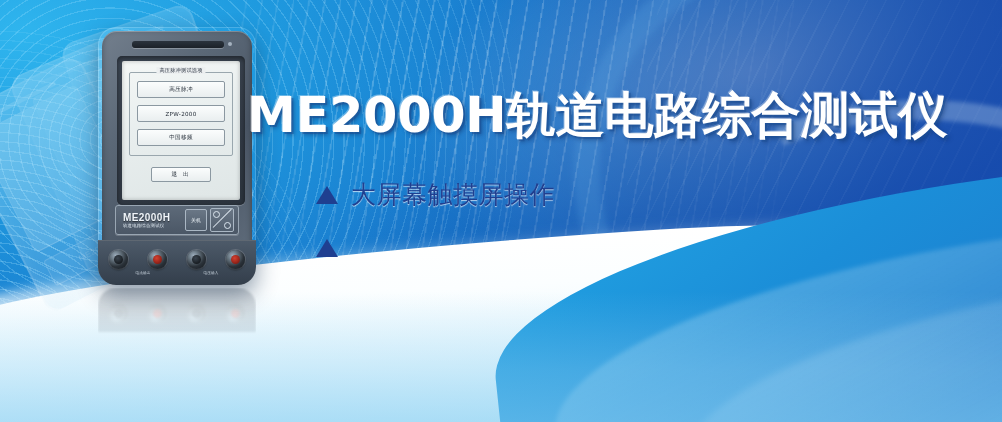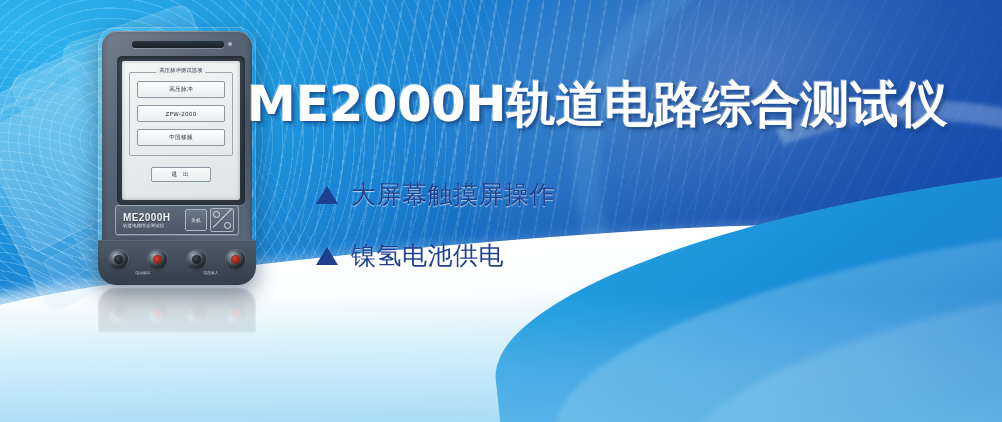--- a/index.html
+++ b/index.html
@@ -339,21 +339,21 @@
     border-radius:0 0 18px 18px;
     background:linear-gradient(180deg,#4d5a69,#333e4b);
   }
   .refl-jacks{
     position:absolute;left:11px;bottom:16px;right:11px;height:19px;
     display:flex;align-items:center;justify-content:space-between;
   }
 
   
   .title{
-    position:absolute;left:247px;top:72px;
+    position:absolute;left:247px;top:83px;
     font-size:49px;font-weight:bold;color:#ffffff;
     letter-spacing:0px;white-space:nowrap;
     font-family:"DejaVu Sans","Liberation Sans",sans-serif;
     text-shadow:
        2px 2px 0 rgba(30,80,150,.55),
        3px 3px 4px rgba(10,45,100,.45),
       -1px -1px 0 rgba(255,255,255,.35);
   }
 
   .bullets{position:absolute;left:316px;top:178px;}
@@ -474,17 +474,16 @@
 
   <div class="title">ME2000H轨道电路综合测试仪</div>
 
   <div class="bullets">
     <div class="bullet">
       <span class="tri"></span>
       <span class="btxt">大屏幕触摸屏操作</span>
     </div>
     <div class="bullet">
       <span class="tri"></span>
-      <span class="btxt">镍氢电池供电</span>
     </div>
   </div>
 
 </div>
 
 </body></html>

